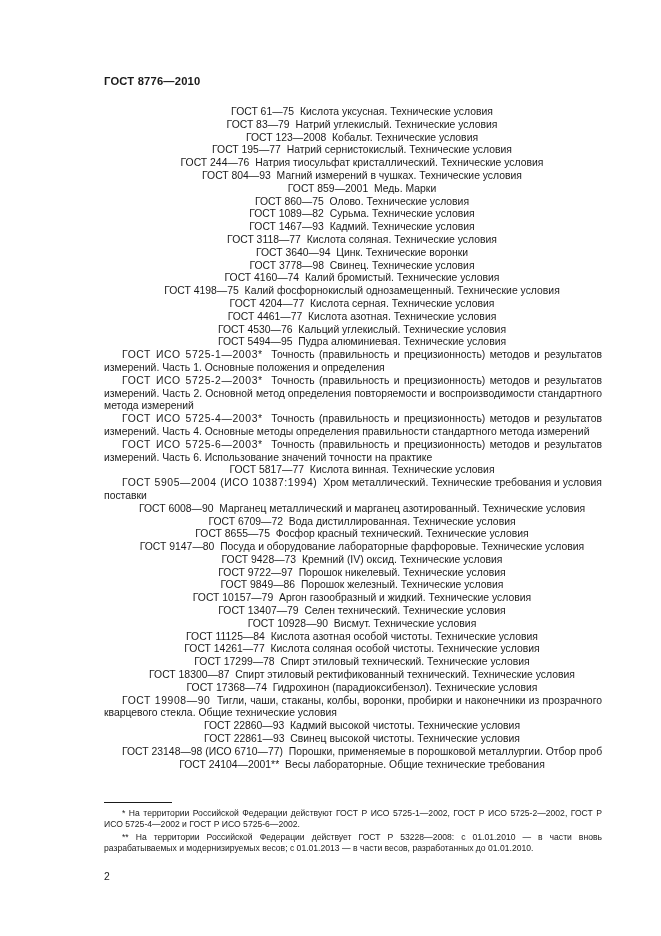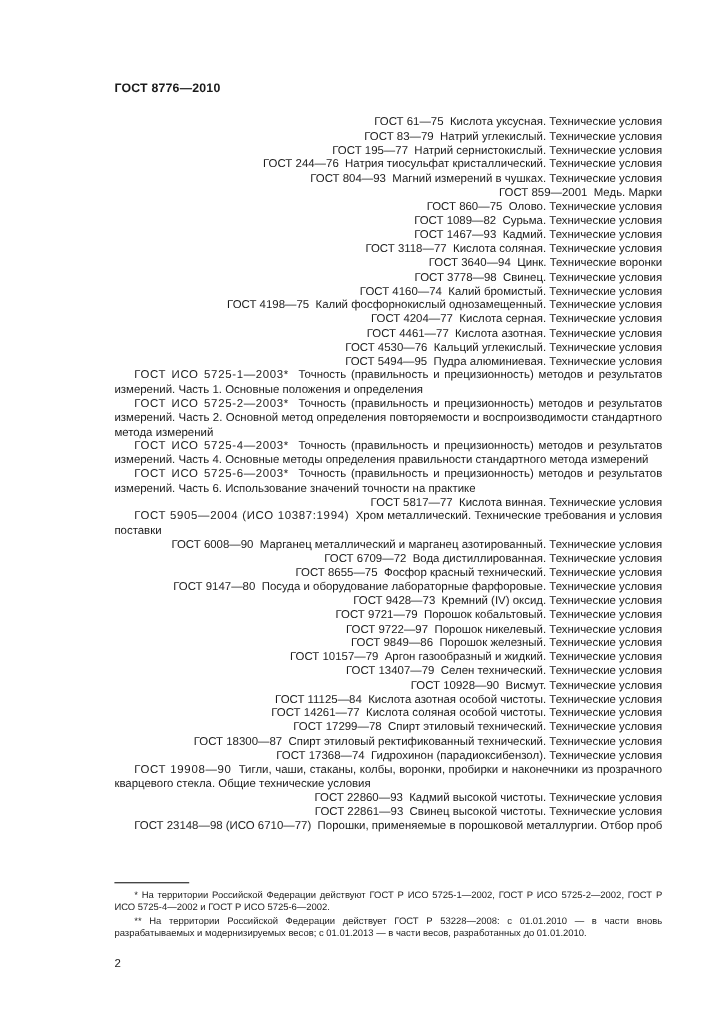--- a/index.html
+++ b/index.html
@@ -45,21 +45,21 @@
     top: 90px;
     width: 498px;
   }
 
   .ref-entry {
     font-size: 10.4px;
     line-height: 12.8px;
     text-indent: 18px;
     margin: 0;
     padding: 0;
-    text-align: right;
+    text-align: center;
     white-space: nowrap;
   }
   
   .ref-entry.wrap {
     white-space: normal;
     text-align: justify;
     text-justify: inter-word;
   }
   .ref-entry.wrap .code {
     letter-spacing: 0.6px;
@@ -104,20 +104,21 @@
 
 <div class="page">
 
   <div class="page-header">
     <span>ГОСТ  8776—2010</span>
   </div>
 
   <div class="body-block">
       <p class="ref-entry"><span class="code">ГОСТ 61—75</span>&nbsp;&nbsp;<span class="title">Кислота уксусная. Технические условия</span></p>
       <p class="ref-entry"><span class="code">ГОСТ 83—79</span>&nbsp;&nbsp;<span class="title">Натрий углекислый. Технические условия</span></p>
+      <p class="ref-entry"><span class="code">ГОСТ 123—2008</span>&nbsp;&nbsp;<span class="title">Кобальт. Технические условия</span></p>
       <p class="ref-entry"><span class="code">ГОСТ 195—77</span>&nbsp;&nbsp;<span class="title">Натрий сернистокислый. Технические условия</span></p>
       <p class="ref-entry"><span class="code">ГОСТ 244—76</span>&nbsp;&nbsp;<span class="title">Натрия тиосульфат кристаллический. Технические условия</span></p>
       <p class="ref-entry"><span class="code">ГОСТ 804—93</span>&nbsp;&nbsp;<span class="title">Магний измерений в чушках. Технические условия</span></p>
       <p class="ref-entry"><span class="code">ГОСТ 859—2001</span>&nbsp;&nbsp;<span class="title">Медь. Марки</span></p>
       <p class="ref-entry"><span class="code">ГОСТ 860—75</span>&nbsp;&nbsp;<span class="title">Олово. Технические условия</span></p>
       <p class="ref-entry"><span class="code">ГОСТ 1089—82</span>&nbsp;&nbsp;<span class="title">Сурьма. Технические условия</span></p>
       <p class="ref-entry"><span class="code">ГОСТ 1467—93</span>&nbsp;&nbsp;<span class="title">Кадмий. Технические условия</span></p>
       <p class="ref-entry"><span class="code">ГОСТ 3118—77</span>&nbsp;&nbsp;<span class="title">Кислота соляная. Технические условия</span></p>
       <p class="ref-entry"><span class="code">ГОСТ 3640—94</span>&nbsp;&nbsp;<span class="title">Цинк. Технические воронки</span></p>
       <p class="ref-entry"><span class="code">ГОСТ 3778—98</span>&nbsp;&nbsp;<span class="title">Свинец. Технические условия</span></p>
@@ -131,35 +132,35 @@
       <p class="ref-entry wrap"><span class="code">ГОСТ ИСО 5725-2—2003*</span>&nbsp;&nbsp;<span class="title">Точность (правильность и прецизионность) методов и результатов измерений. Часть 2.  Основной метод определения повторяемости и воспроизводимости стандартного метода измерений</span></p>
       <p class="ref-entry wrap"><span class="code">ГОСТ ИСО 5725-4—2003*</span>&nbsp;&nbsp;<span class="title">Точность (правильность и прецизионность) методов и результатов измерений. Часть 4.  Основные методы определения правильности стандартного метода измерений</span></p>
       <p class="ref-entry wrap"><span class="code">ГОСТ ИСО 5725-6—2003*</span>&nbsp;&nbsp;<span class="title">Точность (правильность и прецизионность) методов и результатов измерений. Часть 6.  Использование значений точности на практике</span></p>
       <p class="ref-entry"><span class="code">ГОСТ 5817—77</span>&nbsp;&nbsp;<span class="title">Кислота винная. Технические условия</span></p>
       <p class="ref-entry wrap"><span class="code">ГОСТ 5905—2004 (ИСО 10387:1994)</span>&nbsp;&nbsp;<span class="title">Хром металлический. Технические требования и условия поставки</span></p>
       <p class="ref-entry"><span class="code">ГОСТ 6008—90</span>&nbsp;&nbsp;<span class="title">Марганец металлический и марганец азотированный. Технические условия</span></p>
       <p class="ref-entry"><span class="code">ГОСТ 6709—72</span>&nbsp;&nbsp;<span class="title">Вода дистиллированная. Технические условия</span></p>
       <p class="ref-entry"><span class="code">ГОСТ 8655—75</span>&nbsp;&nbsp;<span class="title">Фосфор красный технический. Технические условия</span></p>
       <p class="ref-entry"><span class="code">ГОСТ 9147—80</span>&nbsp;&nbsp;<span class="title">Посуда и оборудование лабораторные фарфоровые. Технические условия</span></p>
       <p class="ref-entry"><span class="code">ГОСТ 9428—73</span>&nbsp;&nbsp;<span class="title">Кремний (IV) оксид. Технические условия</span></p>
-      <p class="ref-entry"><span class="code">ГОСТ 9721—79</span>&nbsp;&nbsp;<span class="title">Порошок кобальтовый. Технические условия</span></p>
       <p class="ref-entry"><span class="code">ГОСТ 9722—97</span>&nbsp;&nbsp;<span class="title">Порошок никелевый. Технические условия</span></p>
       <p class="ref-entry"><span class="code">ГОСТ 9849—86</span>&nbsp;&nbsp;<span class="title">Порошок железный. Технические условия</span></p>
       <p class="ref-entry"><span class="code">ГОСТ 10157—79</span>&nbsp;&nbsp;<span class="title">Аргон газообразный и жидкий. Технические условия</span></p>
       <p class="ref-entry"><span class="code">ГОСТ 13407—79</span>&nbsp;&nbsp;<span class="title">Селен технический. Технические условия</span></p>
       <p class="ref-entry"><span class="code">ГОСТ 10928—90</span>&nbsp;&nbsp;<span class="title">Висмут. Технические условия</span></p>
       <p class="ref-entry"><span class="code">ГОСТ 11125—84</span>&nbsp;&nbsp;<span class="title">Кислота азотная особой чистоты. Технические условия</span></p>
       <p class="ref-entry"><span class="code">ГОСТ 14261—77</span>&nbsp;&nbsp;<span class="title">Кислота соляная особой чистоты. Технические условия</span></p>
       <p class="ref-entry"><span class="code">ГОСТ 17299—78</span>&nbsp;&nbsp;<span class="title">Спирт этиловый технический. Технические условия</span></p>
       <p class="ref-entry"><span class="code">ГОСТ 18300—87</span>&nbsp;&nbsp;<span class="title">Спирт этиловый ректификованный технический. Технические условия</span></p>
       <p class="ref-entry"><span class="code">ГОСТ 17368—74</span>&nbsp;&nbsp;<span class="title">Гидрохинон (парадиоксибензол). Технические условия</span></p>
       <p class="ref-entry wrap"><span class="code">ГОСТ 19908—90</span>&nbsp;&nbsp;<span class="title">Тигли, чаши, стаканы, колбы, воронки, пробирки и наконечники из прозрачного кварцевого стекла. Общие технические условия</span></p>
       <p class="ref-entry"><span class="code">ГОСТ 22860—93</span>&nbsp;&nbsp;<span class="title">Кадмий высокой чистоты. Технические условия</span></p>
       <p class="ref-entry"><span class="code">ГОСТ 22861—93</span>&nbsp;&nbsp;<span class="title">Свинец высокой чистоты. Технические условия</span></p>
       <p class="ref-entry"><span class="code">ГОСТ 23148—98 (ИСО 6710—77)</span>&nbsp;&nbsp;<span class="title">Порошки, применяемые в порошковой металлургии. Отбор проб</span></p>
+      <p class="ref-entry"><span class="code">ГОСТ 24104—2001**</span>&nbsp;&nbsp;<span class="title">Весы лабораторные. Общие технические требования</span></p>
     </div>
 
   <div class="footnotes">
     <div class="footnote-rule"></div>
   <p class="footnote">* На территории Российской Федерации действуют ГОСТ Р ИСО 5725-1—2002, ГОСТ Р ИСО 5725-2—2002, ГОСТ Р ИСО 5725-4—2002 и ГОСТ Р ИСО 5725-6—2002.</p>
       <p class="footnote">** На территории Российской Федерации действует ГОСТ Р 53228—2008: с 01.01.2010 — в части вновь разрабатываемых и модернизируемых весов; с 01.01.2013 — в части весов, разработанных до 01.01.2010.</p>
     </div>
 
   <div class="page-number">2</div>
 

